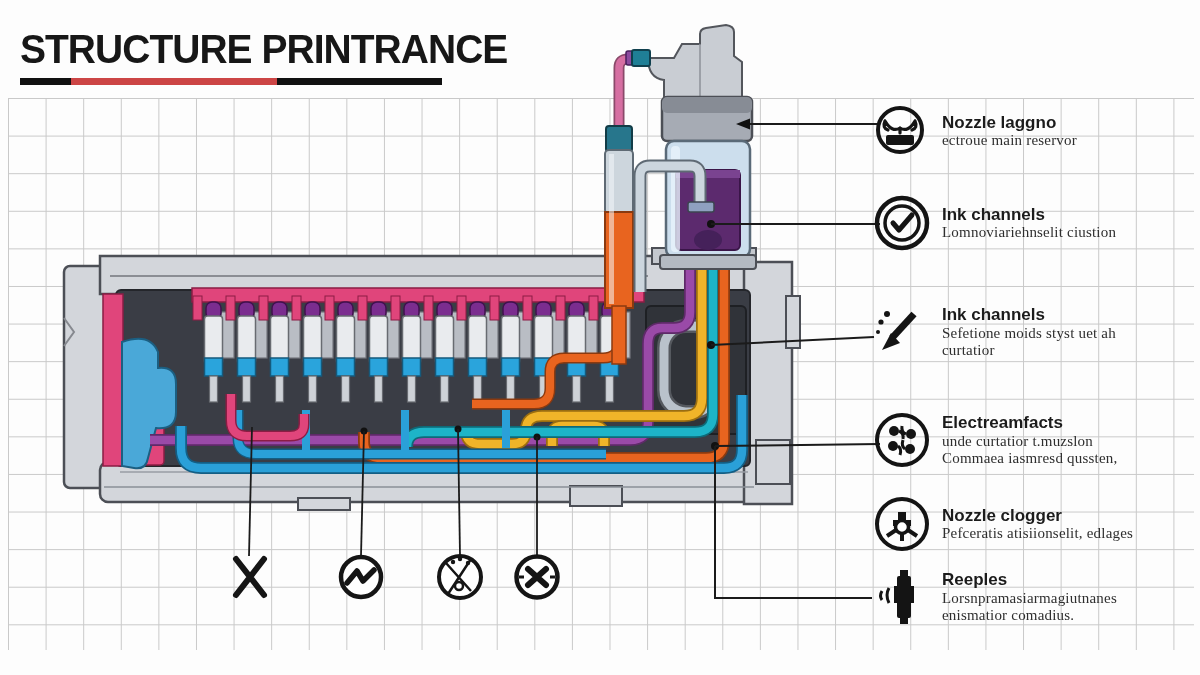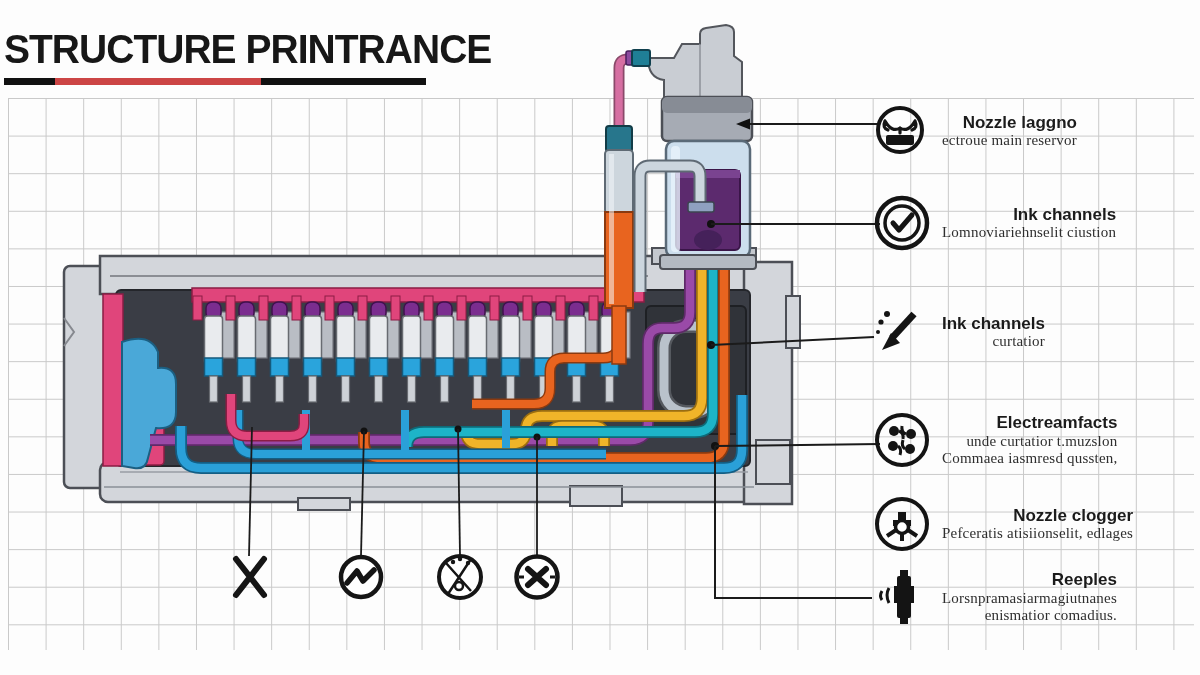--- a/index.html
+++ b/index.html
@@ -2,29 +2,29 @@
 <html><head>
 <meta charset="utf-8">
 <style>
   html,body{margin:0;padding:0;background:#ffffff;}
   #app{position:relative;width:1200px;height:675px;background:#fdfdfd;overflow:hidden;
        font-family:"Liberation Sans",sans-serif;}
   .grid-bg{position:absolute;left:8px;top:98px;width:1186px;height:552px;
     background-image:linear-gradient(to right,#c9c9c9 1px,transparent 1px),
                      linear-gradient(to bottom,#c9c9c9 1px,transparent 1px);
     background-size:37.6px 37.6px;}
-  .title-block{position:absolute;left:4px;top:26px;}
+  .title-block{position:absolute;left:20px;top:26px;}
   .title-block h1{margin:0;font-size:41px;font-weight:700;color:#171717;letter-spacing:-1px;
     transform:scaleX(.95);transform-origin:left;white-space:nowrap;}
   .title-underline{width:422px;height:7px;margin-top:5px;
     background:linear-gradient(to right,#111 0 12%,#cc4545 12% 61%,#111 61% 100%);}
   .diagram-svg{position:absolute;left:0;top:0;}
   .legend-row{position:absolute;left:872px;width:326px;display:flex;align-items:center;}
   .legend-icon{width:64px;flex:0 0 64px;display:flex;justify-content:flex-start;}
-  .legend-text{padding-left:6px;text-align:right;}
+  .legend-text{padding-left:6px;}
   .legend-title{font-size:17px;font-weight:700;color:#1b1b1b;line-height:1.15;}
   .legend-desc{font-size:15px;color:#2e2e2e;line-height:1.14;letter-spacing:.2px;font-family:Liberation Serif, serif;}
   .legend-desc:empty{display:none;}
 </style>
 </head>
 <body>
 
 <div id="app">
 
   <div class="grid-bg"></div>
@@ -220,20 +220,21 @@
       <svg width="56" height="56" viewBox="0 0 56 56">
         <line x1="42" y1="10" x2="20" y2="34" stroke="#141414" stroke-width="7"></line>
         <polygon points="10,46 28,39 19,29" fill="#141414"></polygon>
         <circle cx="9" cy="18" r="2.6" fill="#141414"></circle>
         <circle cx="15" cy="10" r="3" fill="#141414"></circle>
         <circle cx="6" cy="28" r="2" fill="#141414"></circle>
       </svg>
     </div>
     <div class="legend-text">
       <div class="legend-title">Ink channels</div>
+      <div class="legend-desc">Sefetione moids styst uet ah</div>
       <div class="legend-desc">curtatior</div>
     </div>
   </div>
 
   <div class="legend-row" style="top:410px">
     <div class="legend-icon">
       <svg width="60" height="60" viewBox="0 0 60 60">
         <circle cx="30" cy="30" r="25" fill="none" stroke="#141414" stroke-width="4"></circle>
         <circle cx="22" cy="21" r="5" fill="#141414"></circle>
           <circle cx="39" cy="24" r="5" fill="#141414"></circle>

